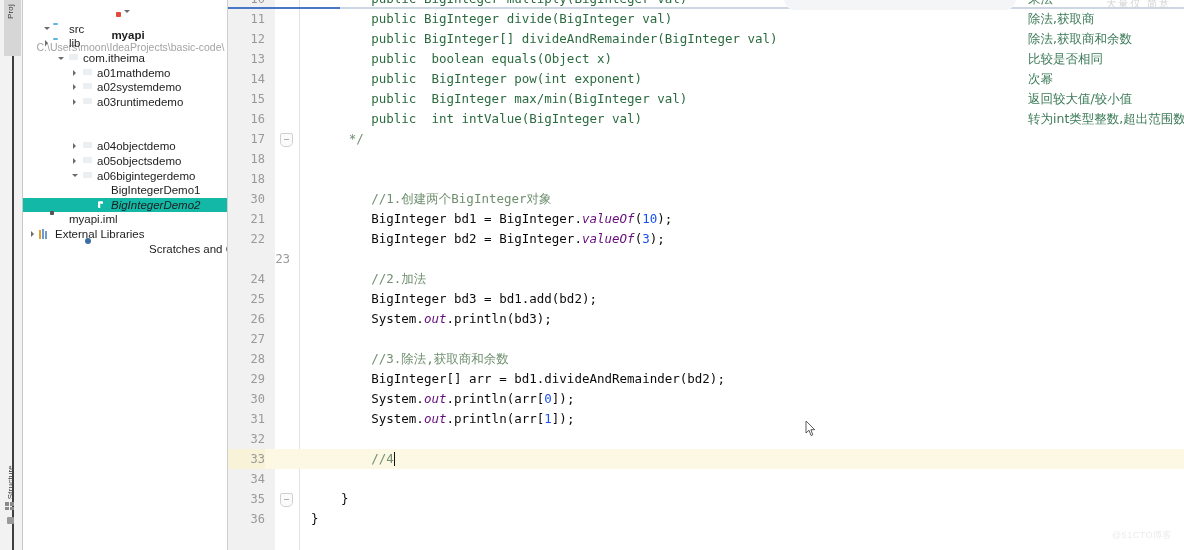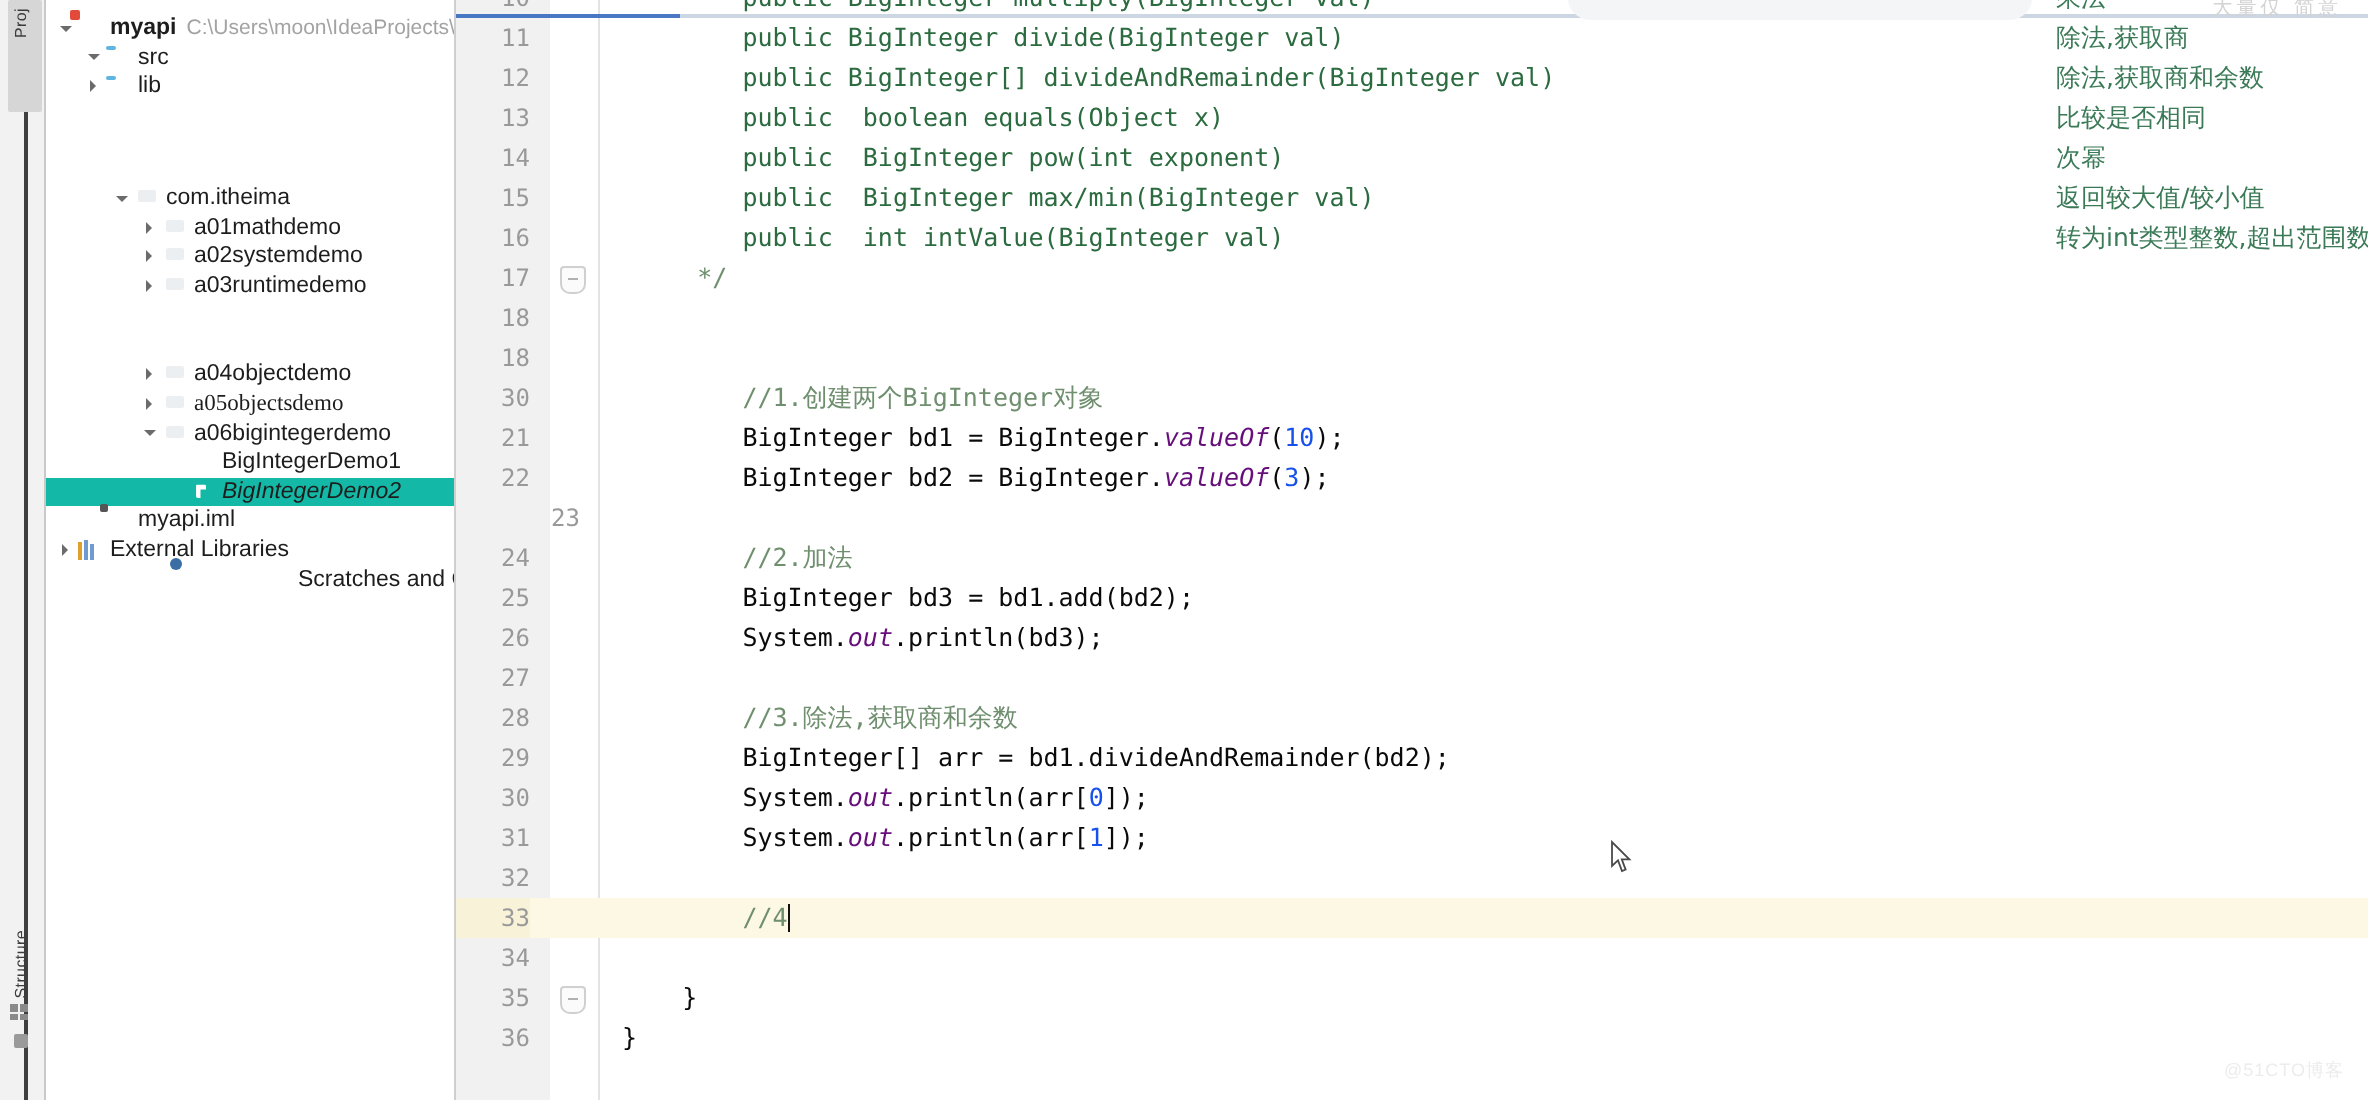--- a/index.html
+++ b/index.html
@@ -169,37 +169,37 @@
             <i></i>
             <i></i>
           </span>
       </span>
       <span class="tiny-ic"></span>
     </div>
   </div>
 
   <div class="project-panel">
     <div class="tree" id="tree-root">
-        <div class="node" style="padding-left: 6px;">
+        <div class="node" style="padding-left: 6px; flex-direction: column;">
           <span class="arrow open"></span>
           <span class="nico"><span class="ic-module"></span></span>
           <span class="nlabel bold">myapi</span>
           <span class="npath">C:\Users\moon\IdeaProjects\basic-code\</span>
         </div>
         <div class="node" style="padding-left: 20px;">
           <span class="arrow open"></span>
           <span class="nico"><span class="ic-folder"></span></span>
           <span class="nlabel">src</span>
         </div>
         <div class="node" style="padding-left: 20px;">
           <span class="arrow closed"></span>
           <span class="nico"><span class="ic-folder"></span></span>
           <span class="nlabel">lib</span>
         </div>
-        <div class="node" style="padding-left: 34px; margin-top: 41px;">
+        <div class="node" style="padding-left: 34px;">
           <span class="arrow open"></span>
           <span class="nico"><span class="ic-pkg"></span></span>
           <span class="nlabel">com.itheima</span>
         </div>
         <div class="node" style="padding-left: 48px;">
           <span class="arrow closed"></span>
           <span class="nico"><span class="ic-pkg"></span></span>
           <span class="nlabel">a01mathdemo</span>
         </div>
         <div class="node" style="padding-left: 48px;">
@@ -210,21 +210,21 @@
         <div class="node" style="padding-left: 48px;">
           <span class="arrow closed"></span>
           <span class="nico"><span class="ic-pkg"></span></span>
           <span class="nlabel">a03runtimedemo</span>
         </div>
         <div class="node" style="padding-left: 48px; margin-top: 30px;">
           <span class="arrow closed"></span>
           <span class="nico"><span class="ic-pkg"></span></span>
           <span class="nlabel">a04objectdemo</span>
         </div>
-        <div class="node" style="padding-left: 48px; font-family: Liberation Serif, serif;">
+        <div class="node" style="padding-left: 48px;">
           <span class="arrow closed"></span>
           <span class="nico"><span class="ic-pkg"></span></span>
           <span class="nlabel">a05objectsdemo</span>
         </div>
         <div class="node" style="padding-left: 48px;">
           <span class="arrow open"></span>
           <span class="nico"><span class="ic-pkg"></span></span>
           <span class="nlabel">a06bigintegerdemo</span>
         </div>
         <div class="node" style="padding-left: 62px;">

